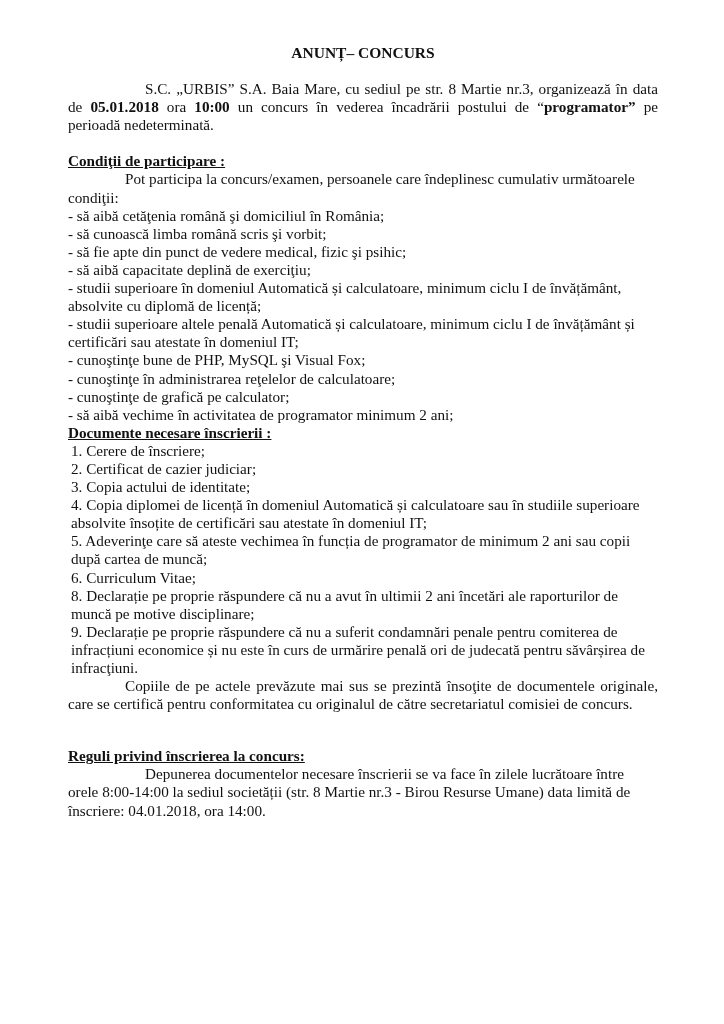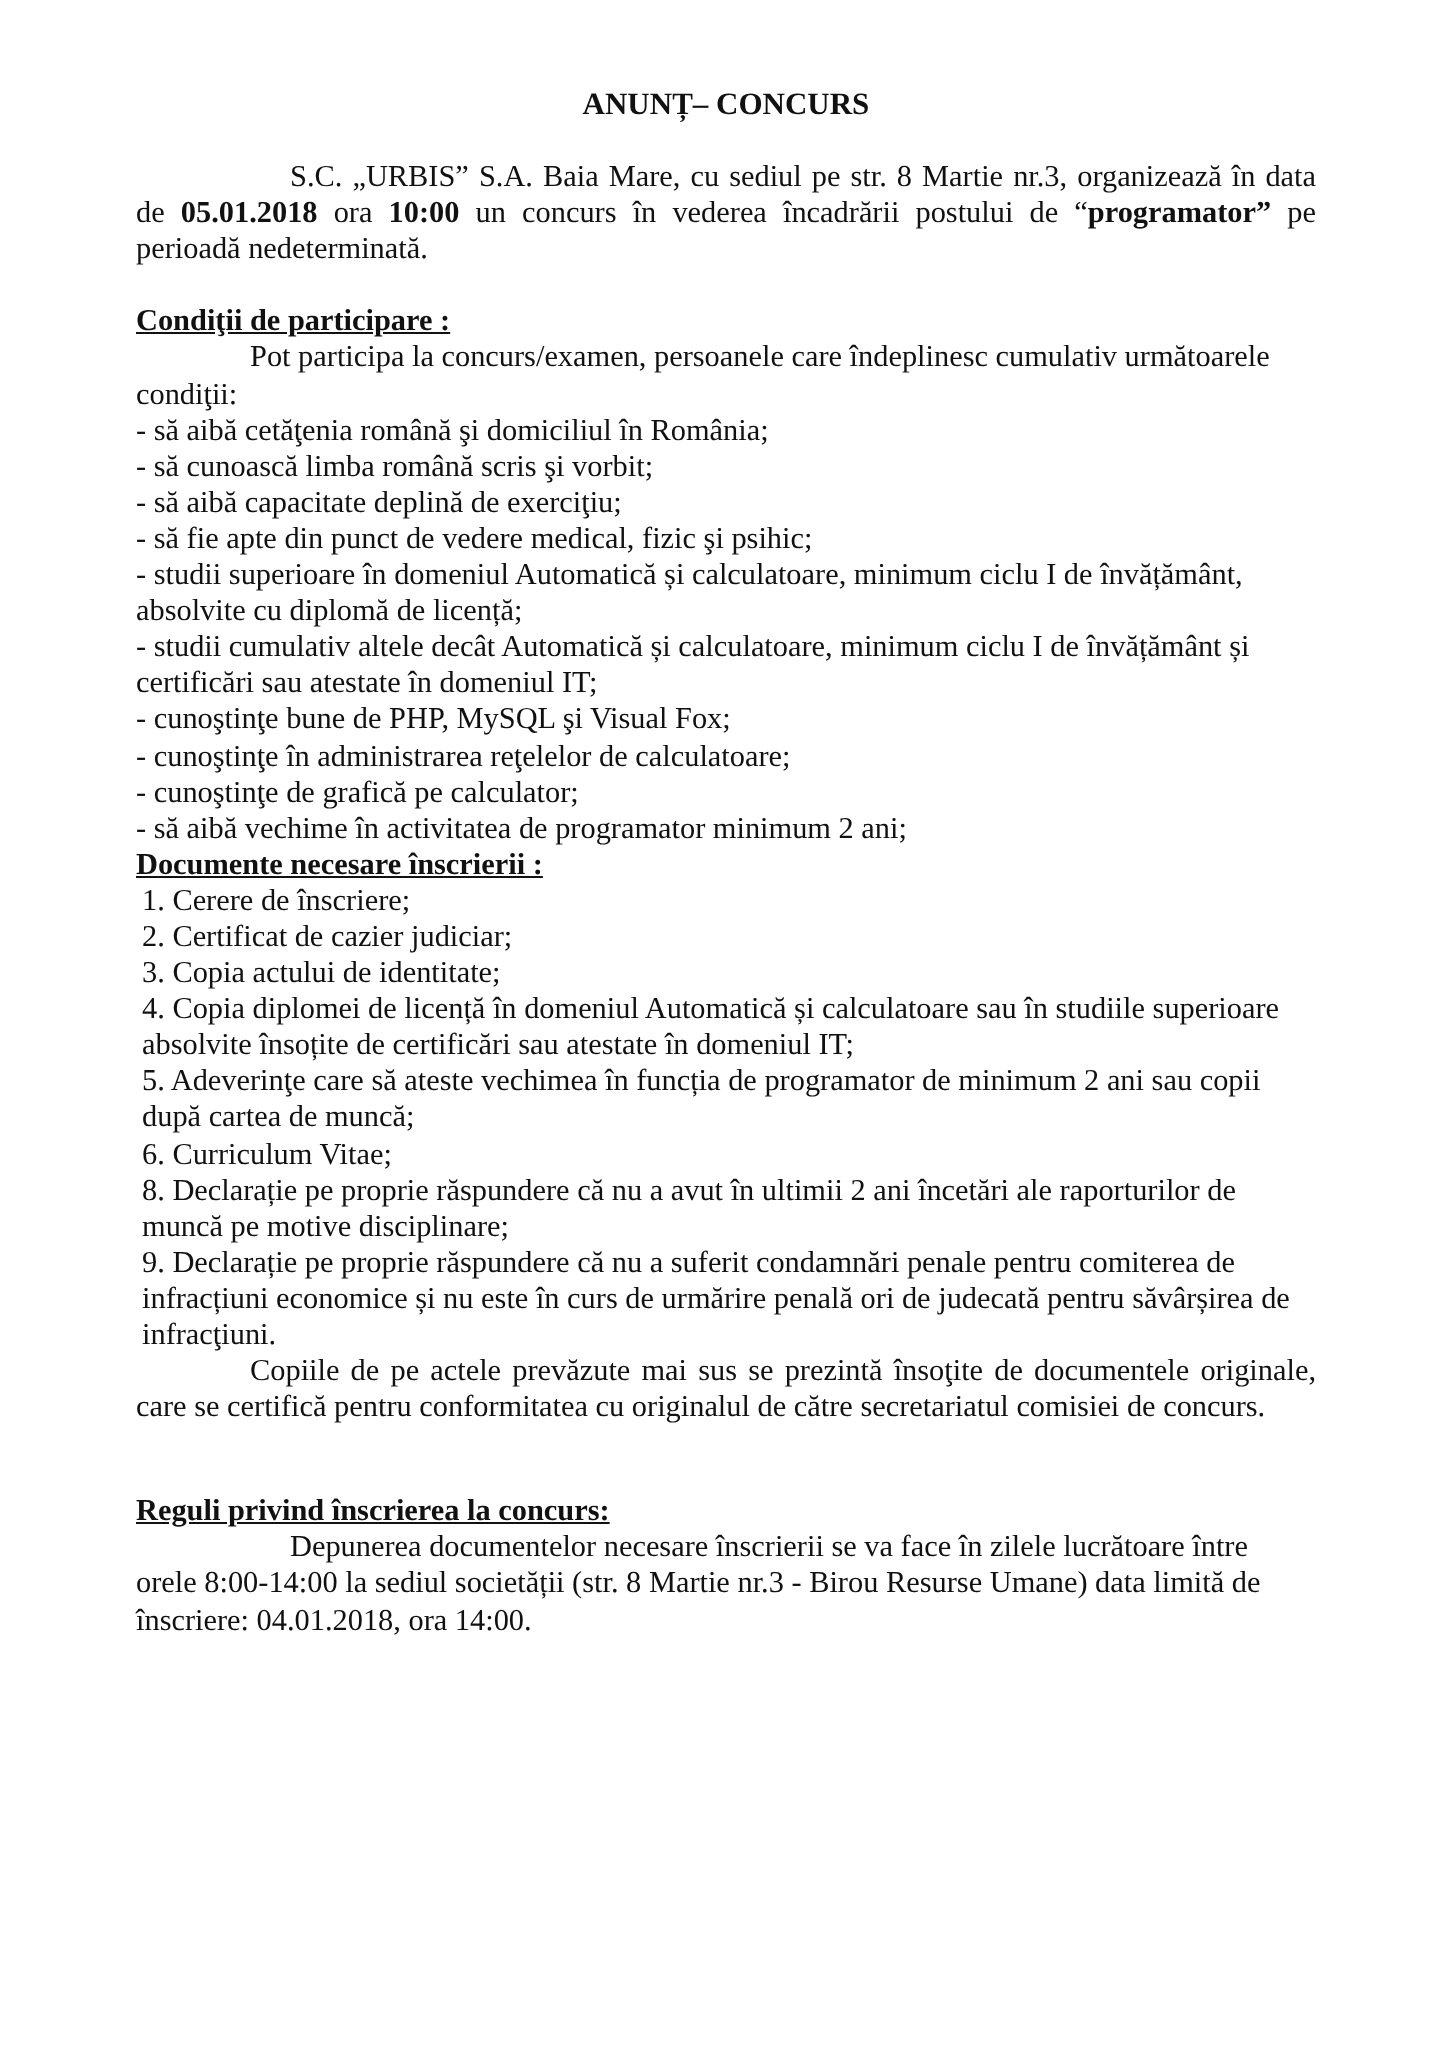--- a/index.html
+++ b/index.html
@@ -31,24 +31,24 @@
     <span>S.C. „URBIS” S.A. Baia Mare, cu sediul pe  str. 8 Martie nr.3, organizează în data de </span><b>05.01.2018</b><span> ora </span><b>10:00</b><span> un concurs în vederea încadrării  postului  de “</span><b>programator”</b><span> pe perioadă nedeterminată.</span>
   </p>
 
   <div class="gap"></div>
 
   <p class="heading">Condiţii de participare :</p>
   <p class="indent-sm">Pot participa la concurs/examen, persoanele care îndeplinesc cumulativ următoarele condiţii:</p>
   <div>
     <p>- să aibă cetăţenia română şi domiciliul în România;</p>
     <p>- să cunoască limba română scris şi vorbit;</p>
+    <p>- să fie apte din punct de vedere medical, fizic şi psihic;</p>
     <p>- să aibă capacitate deplină de exerciţiu;</p>
-    <p>- să fie apte din punct de vedere medical, fizic şi psihic;</p>
     <p>- studii superioare în domeniul Automatică și calculatoare, minimum ciclu I de învățământ, absolvite cu diplomă de licență;</p>
-    <p>- studii cumulativ altele decât Automatică și calculatoare, minimum ciclu I de învățământ și certificări sau atestate în domeniul IT;</p>
+    <p>- studii superioare altele penală Automatică și calculatoare, minimum ciclu I de învățământ și certificări sau atestate în domeniul IT;</p>
     <p>- cunoştinţe bune de PHP, MySQL şi Visual Fox;</p>
     <p>- cunoştinţe în administrarea reţelelor de calculatoare;</p>
     <p>- cunoştinţe de grafică pe calculator;</p>
     <p>- să aibă vechime în activitatea de programator minimum 2 ani;</p>
   </div>
 
   <p class="heading">Documente necesare înscrierii :</p>
   <div>
     <p class="num">1. Cerere de înscriere;</p>
     <p class="num">2. Certificat de cazier judiciar;</p>

